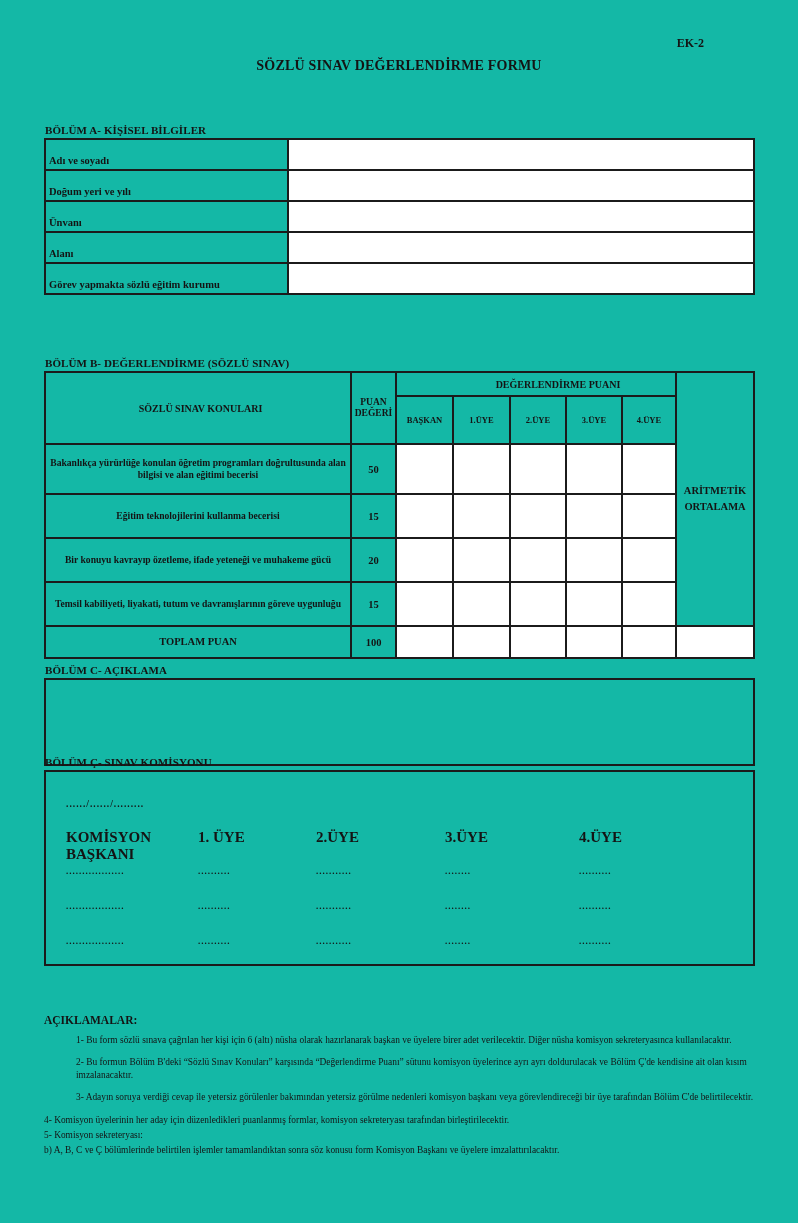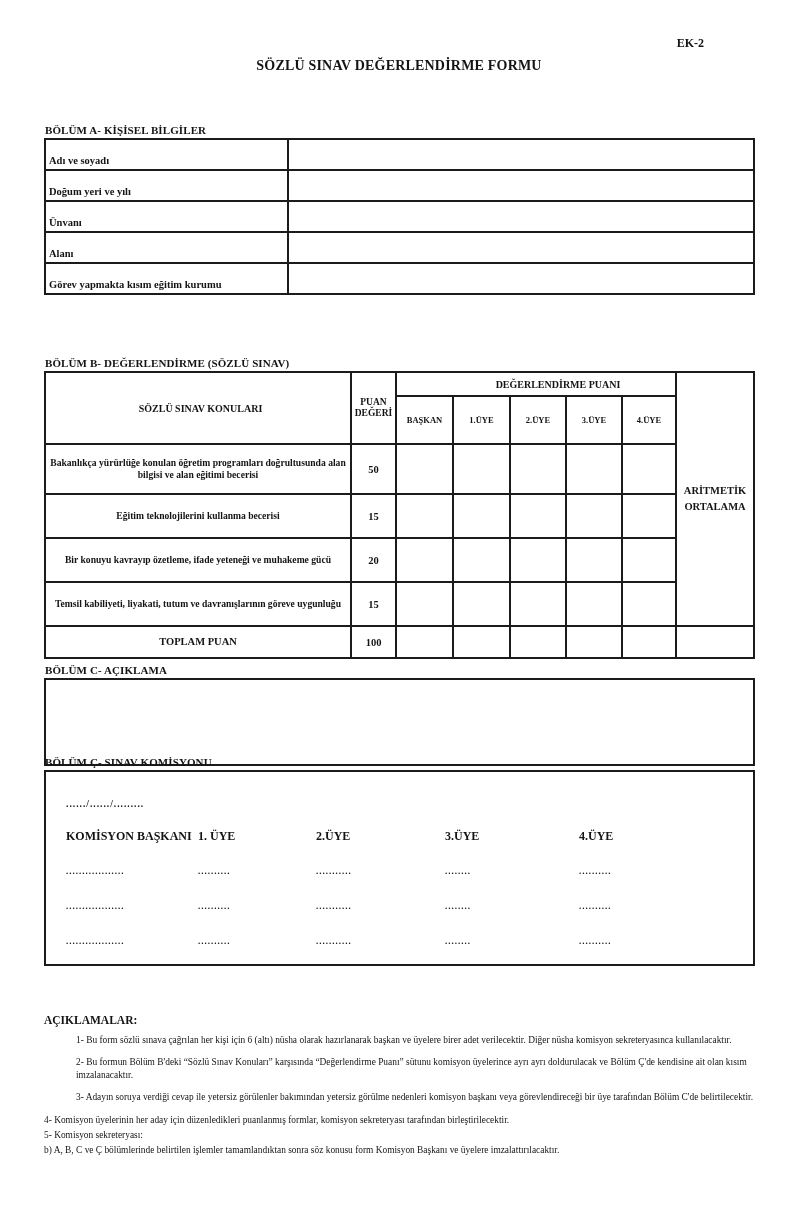--- a/index.html
+++ b/index.html
@@ -1,19 +1,19 @@
 <!DOCTYPE html>
 <html><head>
 <meta charset="utf-8">
 <style>
   html, body { margin:0; padding:0; background:#e8e8e8; }
   .page {
     position:relative;
     width:798px; height:1223px;
-    background:#ffffff;
+    background:#14b8a6;
     font-family:"Liberation Serif","DejaVu Serif",serif;
     color:#141414;
     overflow:hidden;
     text-decoration:underline;
   }
   .annex {
     position:absolute; top:36px; right:94px;
     font-weight:bold; font-size:12px;
   }
   .title {
@@ -71,21 +71,21 @@
   .date-line {
     font-weight:bold; font-size:9.5px;
     margin:27px 0 0 20px; letter-spacing:1px;
   }
   .komisyon-grid {
     display:grid;
     grid-template-columns:132px 118px 129px 134px 1fr;
     margin:20px 0 0 20px;
   }
   .komisyon-grid .hdr {
-    font-weight:bold; font-size:12px; height:24px;
+    font-weight:bold; font-size:15px; height:24px;
   }
   .komisyon-grid .dots {
     font-weight:bold; font-size:9px; height:35px;
     display:flex; align-items:center; letter-spacing:1px;
   }
 
   
   .notes-heading { font-weight:bold; font-size:11.5px; margin:0 0 8px 0; }
   .note { font-size:9.4px; line-height:1.4; }
   .note.gap { margin-bottom:9px;margin-left:32px; }
@@ -117,21 +117,21 @@
         </tr>
         <tr>
           <td class="a-lbl">Ünvanı</td>
           <td class="a-val"></td>
         </tr>
         <tr>
           <td class="a-lbl">Alanı</td>
           <td class="a-val"></td>
         </tr>
         <tr>
-          <td class="a-lbl">Görev yapmakta kısım eğitim kurumu</td>
+          <td class="a-lbl">Görev yapmakta sözlü eğitim kurumu</td>
           <td class="a-val"></td>
         </tr>
       </tbody>
     </table>
   </div>
 
   <div class="section sec-b">
     <div class="sec-heading">BÖLÜM B- DEĞERLENDİRME (SÖZLÜ SINAV)</div>
     <table class="table-b">
       <colgroup>

